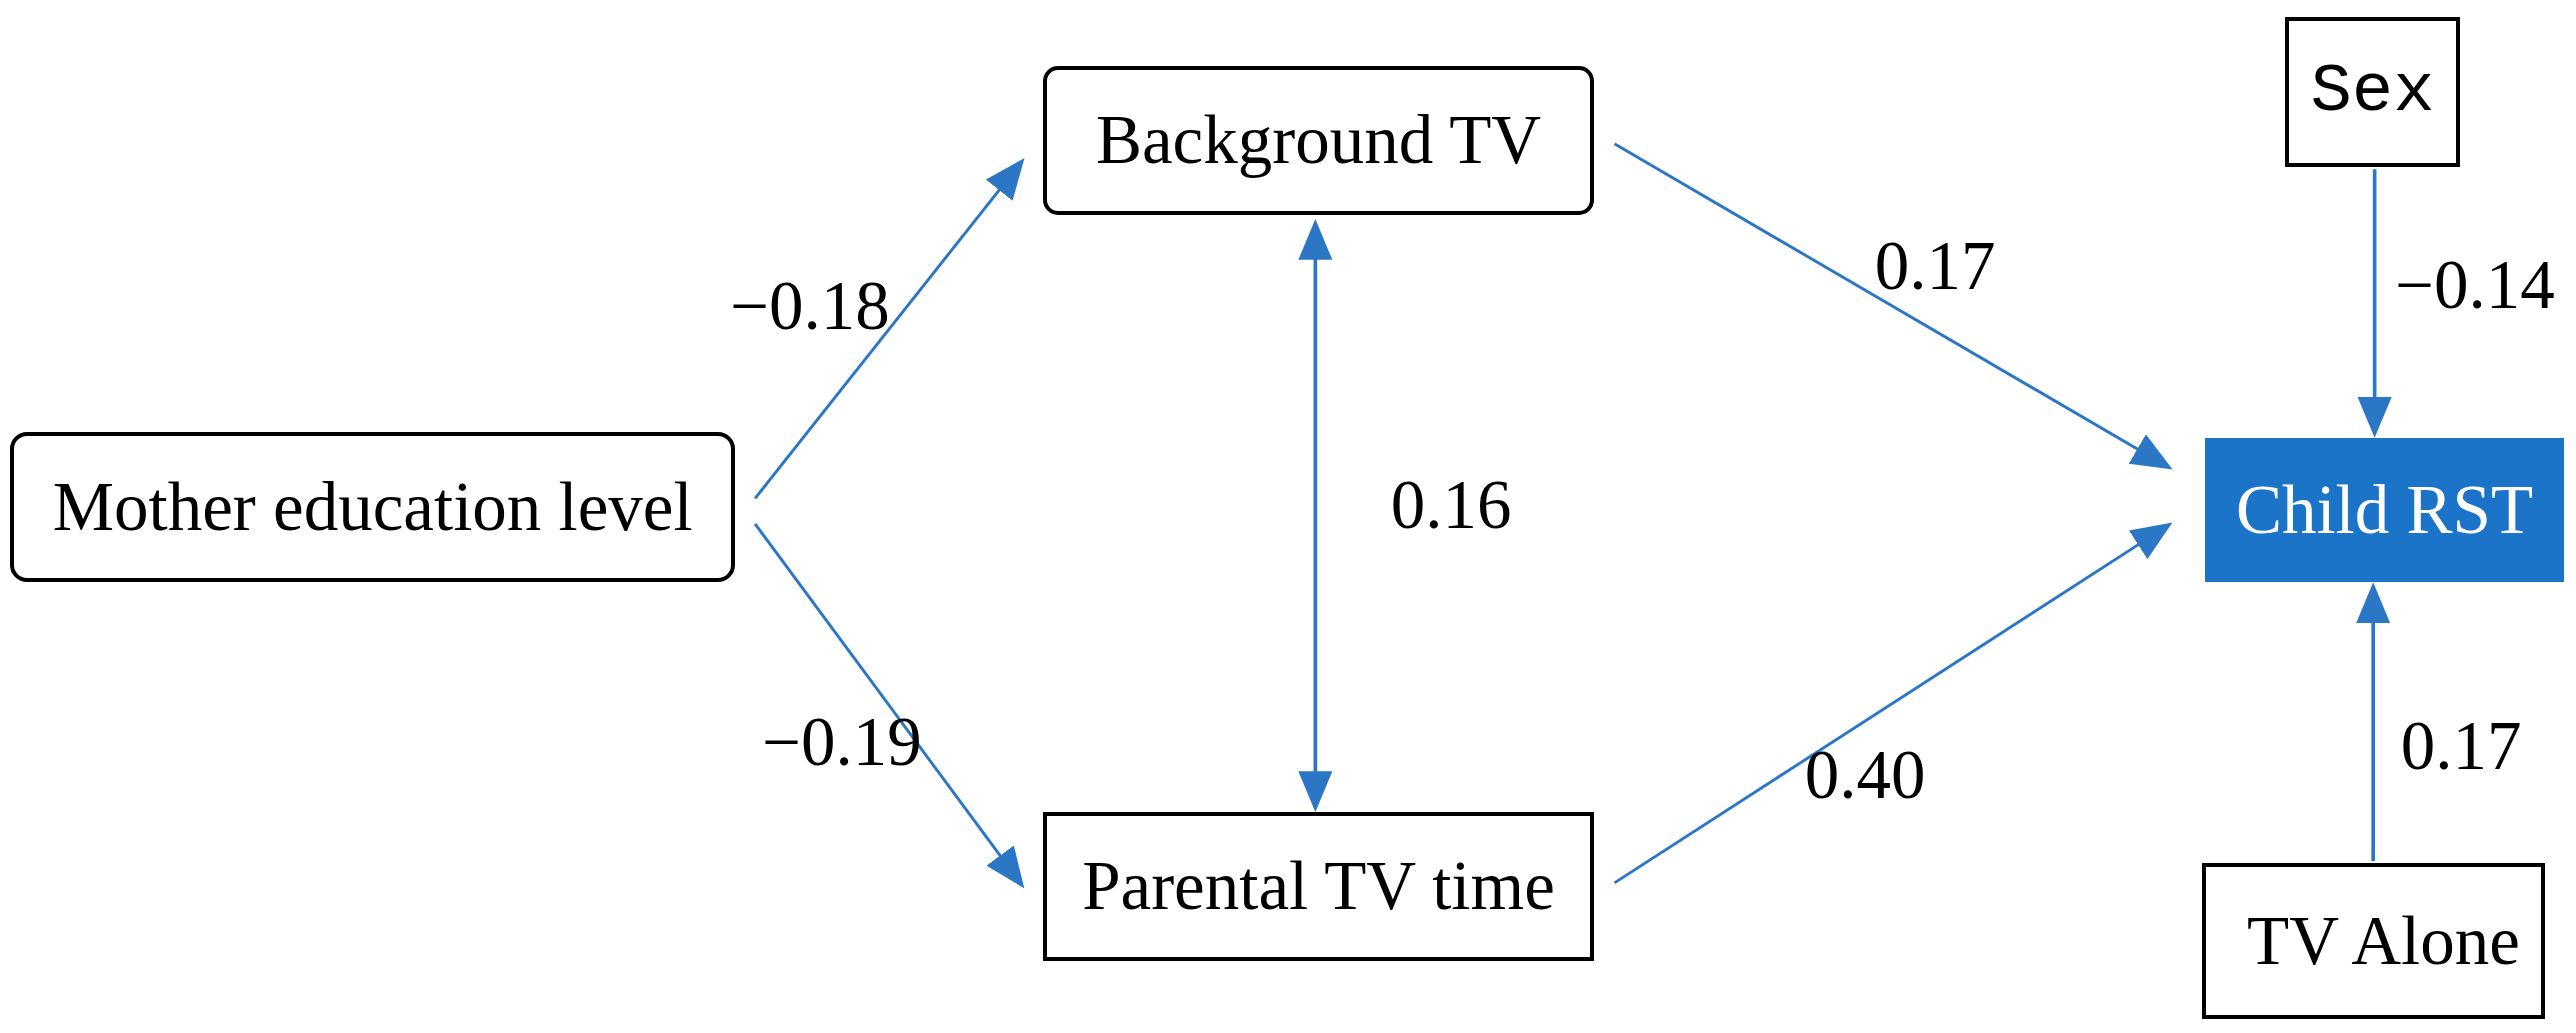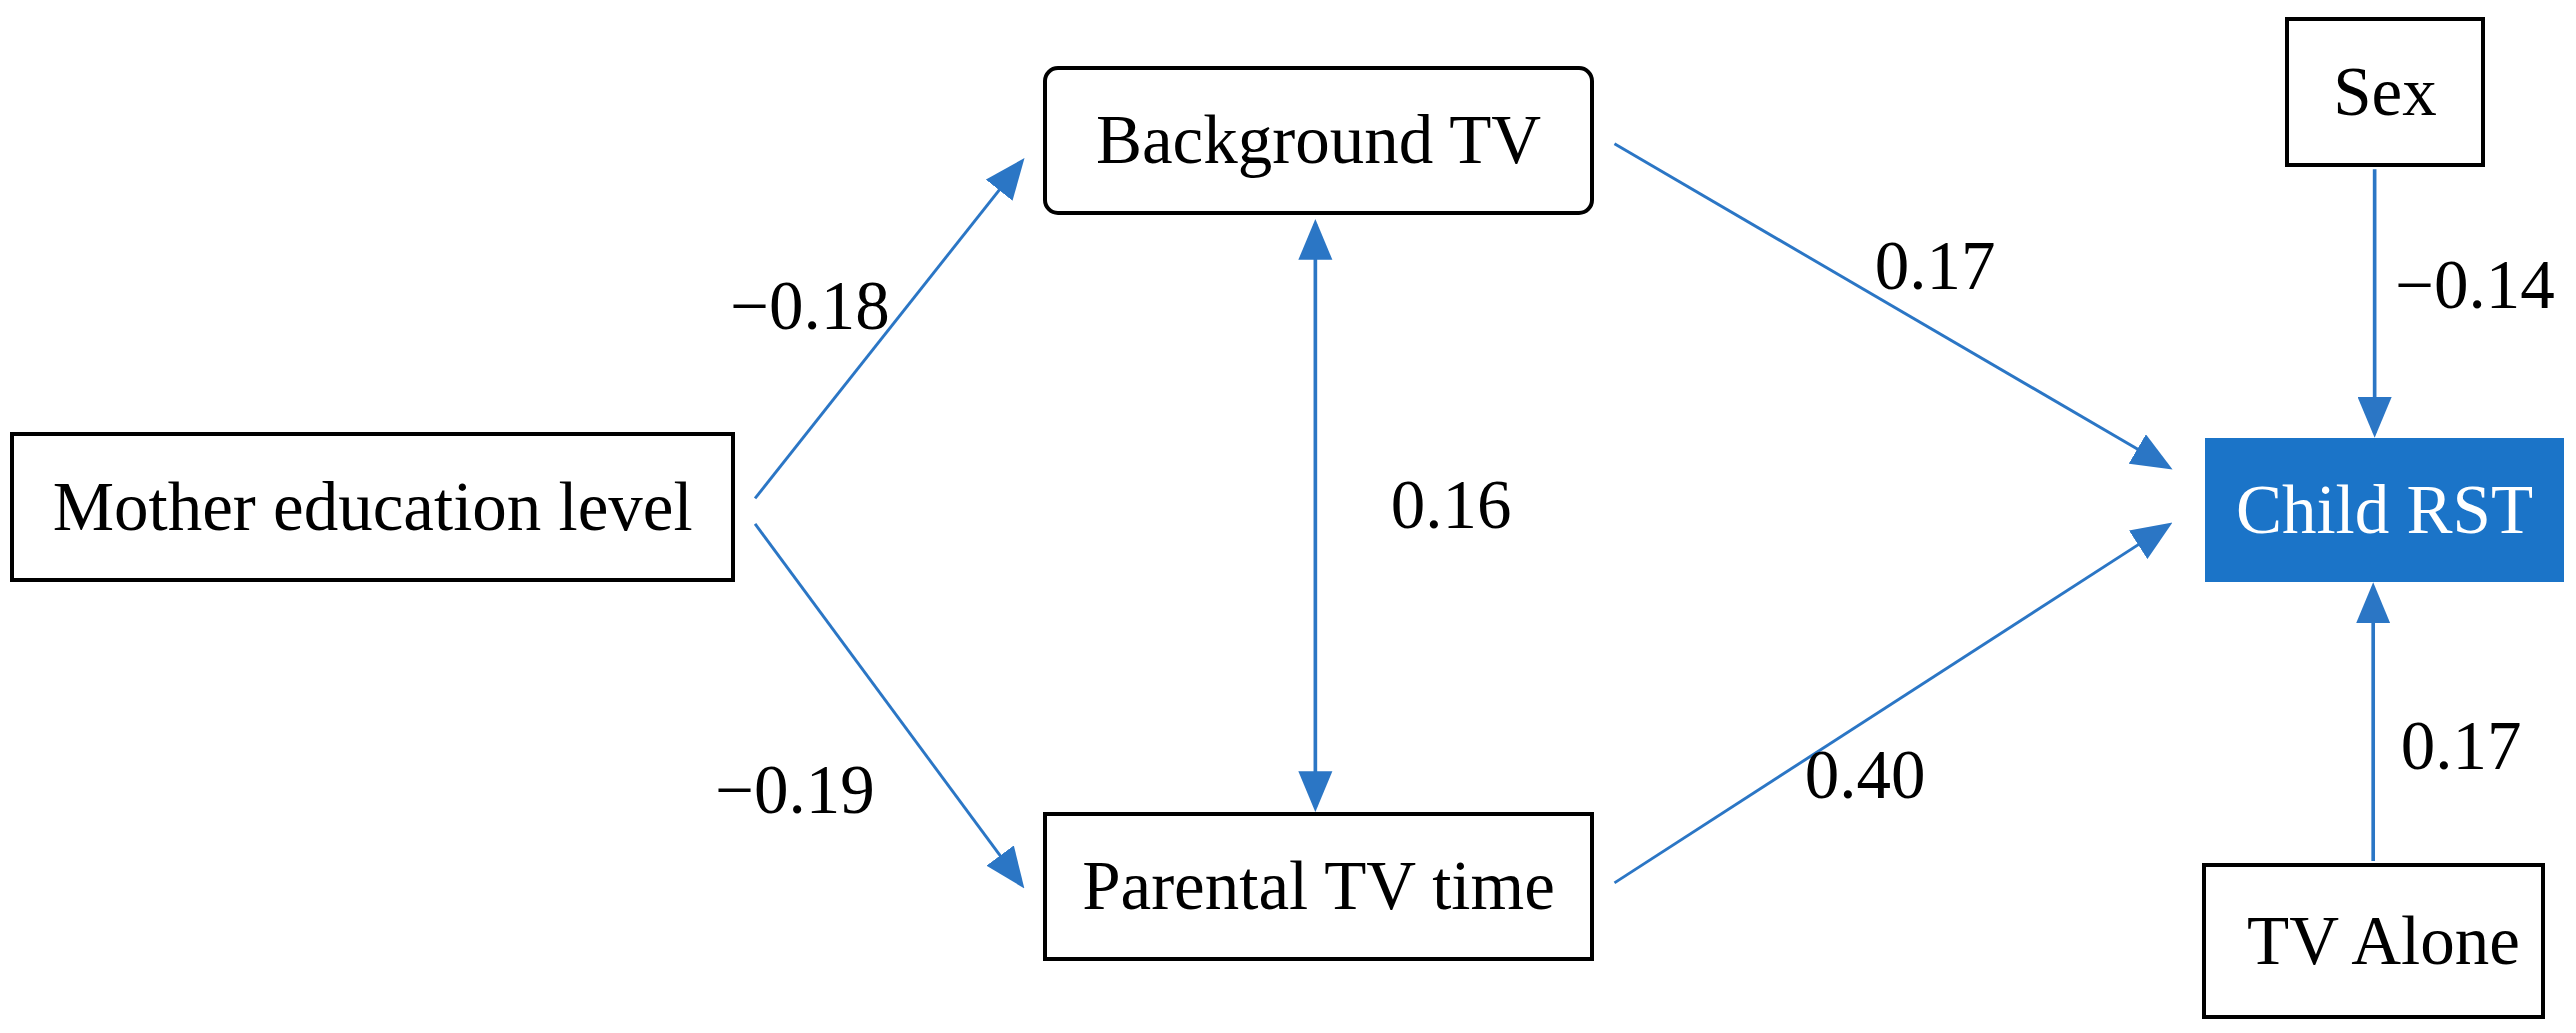--- a/index.html
+++ b/index.html
@@ -33,37 +33,37 @@
     font-size: 69px;
     line-height: 1;
     white-space: nowrap;
     text-align: center;
   }
   .node.outcome {
     border: none;
     background: #1b74c8;
     color: #ffffff;
   }
-  #node-mother   { left: 10.2px;   top: 432px;  width: 725px; height: 150px; }
+  #node-mother   { left: 10.2px;   top: 432px;  width: 725px; height: 150px; border-radius: 17px; }
   #node-bgtv     { left: 1043px; top: 66px;   width: 551px; height: 149px; border-radius: 15px; }
   #node-ptv      { left: 1043px; top: 812px; width: 551px; height: 149px; }
-  #node-sex      { left: 2285px; top: 17px;   width: 200px; height: 150px; }
+  #node-sex      { left: 2285px; top: 17px;   width: 175px; height: 150px; font-family: Liberation Mono, monospace; }
   #node-tvalone  { left: 2202px; top: 863px; width: 343px; height: 156px; padding-left: 20px; }
   #node-childrst { left: 2205px; top: 438px;  width: 359px; height: 144px; }
 
   .coef {
     position: absolute;
     transform: translate(-50%, -50%);
     color: #000000;
     font-size: 69px;
     line-height: 1;
     white-space: nowrap;
   }
   #coef-med-bgtv  { left: 810px; top: 306px;  }
-  #coef-med-ptv   { left: 795px; top: 742px; margin-top: 48px; }
+  #coef-med-ptv   { left: 842px; top: 742px; }
   #coef-bgtv-ptv  { left: 1407px; top: 505px; margin-left: 44px;  }
   #coef-bgtv-rst  { left: 1935px; top: 266px;  }
   #coef-ptv-rst   { left: 1850px; top: 775px; margin-left: 15px; }
   #coef-sex-rst   { left: 2475px; top: 285px;  }
   #coef-tva-rst   { left: 2461px; top: 746px; }
 </style>
 </head>
 <body>
 
 <div class="canvas">

